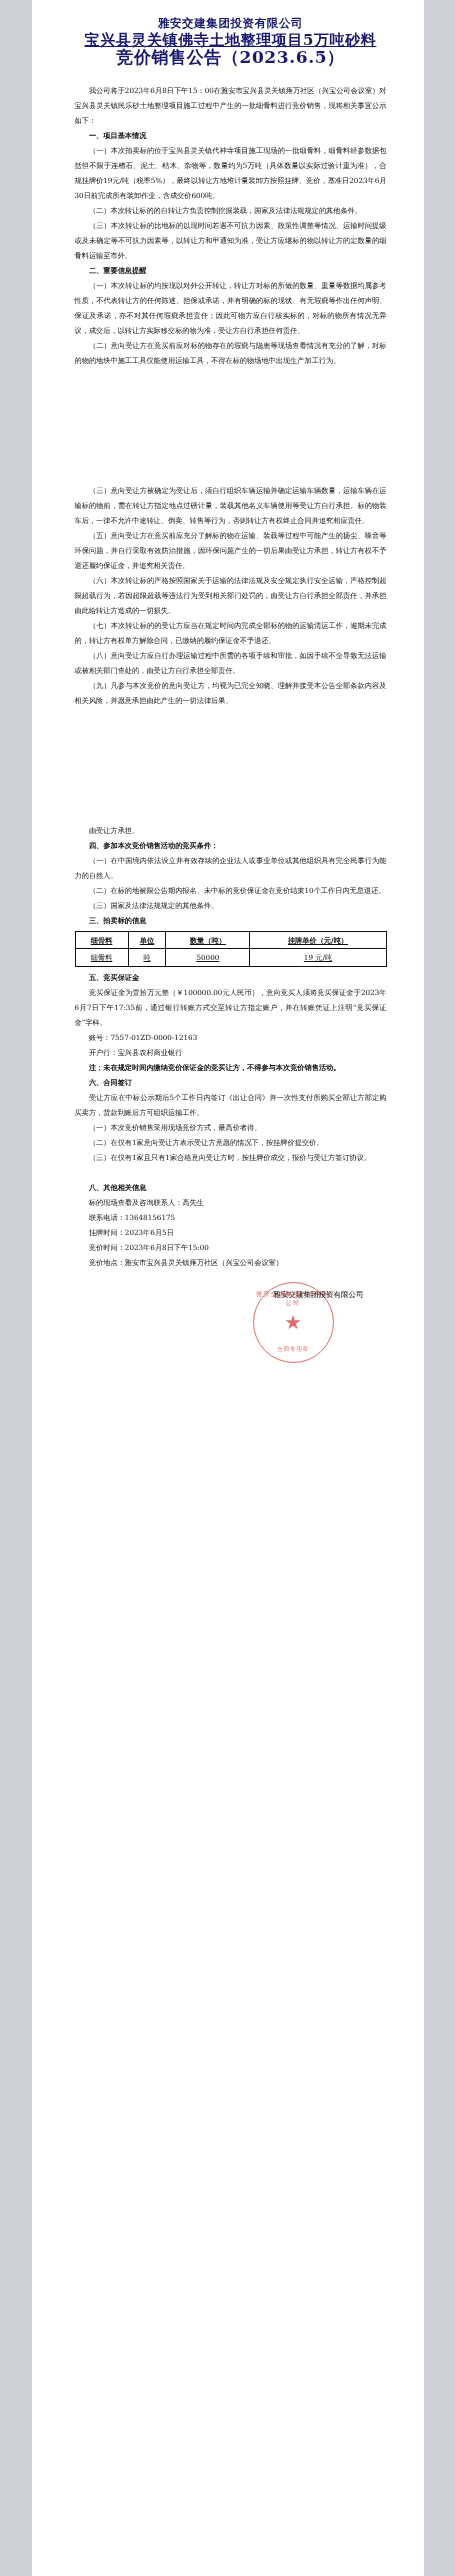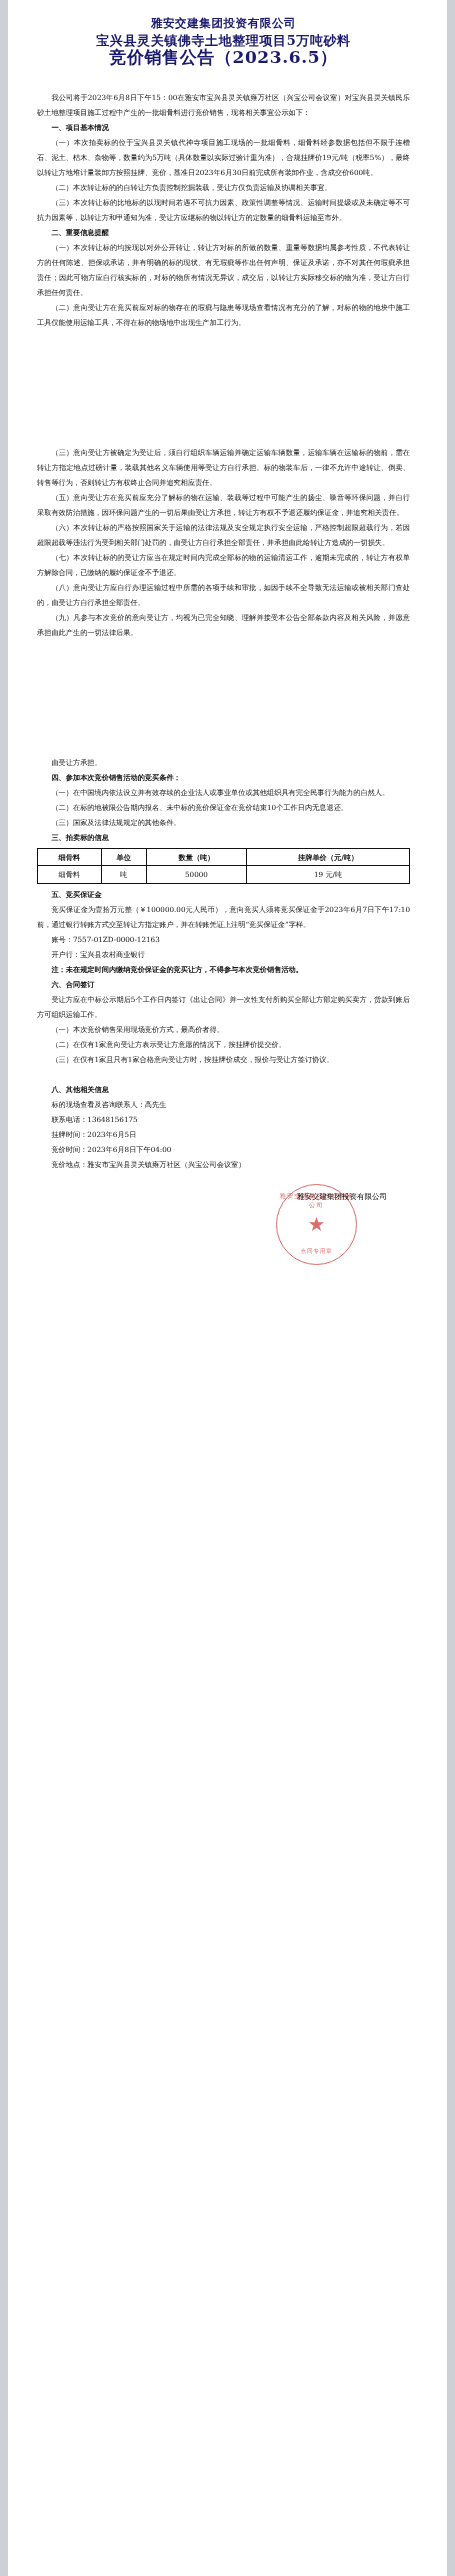--- a/index.html
+++ b/index.html
@@ -1,37 +1,37 @@
 <!DOCTYPE html>
 <html style="font-size:9.2px"><head>
 <meta charset="utf-8">
 <style>
   html,body{margin:0;padding:0;background:#cdd0d4;}
   body{font-family:"DejaVu Sans","Liberation Sans",sans-serif;}
   .page{
-    width:439px;
+    width:392px;
     min-height:2576px;
     margin:0 auto;
     background:#ffffff;
     position:relative;
     box-sizing:border-box;
-    padding:15px 37px 23px 29px;
+    padding:15px 37px 23px 43px;
   }
   .title{
     text-align:center;
     font-family:"DejaVu Serif","Liberation Serif",serif;
     font-weight:bold;
     color:#1a1a6e;
     letter-spacing:0.6px;
   }
   .title .l1{font-size:11.5px;line-height:17px;}
-  .title .l2{font-size:13px;line-height:17px;}
+  .title .l2{font-size:15px;line-height:17px;text-decoration:underline;}
   .title .l3{font-size:17px;line-height:17px;}
   .body{
-    margin-top:24px;
+    margin-top:17px;
     font-family:"DejaVu Serif","Liberation Serif",serif;
     font-size:7.2px;
     line-height:15px;
     color:#111;
     text-align:justify;
   }
   .body p{margin:0;text-indent:2em;}
   .sec{margin:0;text-indent:2em;font-weight:bold;}
   .gap{height:15px;}
   .biggap{height:115px;}
@@ -40,20 +40,21 @@
     width:100%;
     margin:3.4px 0 3.4px 0;
     font-family:"DejaVu Serif","Liberation Serif",serif;
     font-size:7.2px;
   }
   table.tbl th, table.tbl td{
     border:0.6px solid #111;
     text-align:center;
     padding:2.3px 1.1px;
     line-height:11.5px;
+    text-decoration:underline;
   }
   .sign{
     margin-top:17px;
     text-align:right;
     font-family:"DejaVu Serif","Liberation Serif",serif;
     font-size:7.5px;
     line-height:16px;
     padding-right:23px;
     position:relative;
     z-index:2;
@@ -110,21 +111,21 @@
     <div class="l2">宝兴县灵关镇佛寺土地整理项目5万吨砂料</div>
     <div class="l3">竞价销售公告（2023.6.5）</div>
   </div>
 
   <div class="body">
 
     <p>我公司将于2023年6月8日下午15：00在雅安市宝兴县灵关镇雍万社区（兴宝公司会议室）对宝兴县灵关镇民乐砂土地整理项目施工过程中产生的一批细骨料进行竞价销售，现将相关事宜公示如下：</p>
 
     <p class="sec">一、项目基本情况</p>
     <p>（一）本次拍卖标的位于宝兴县灵关镇代神寺项目施工现场的一批细骨料，细骨料经参数据包括但不限于连槽石、泥土、枯木、杂物等，数量约为5万吨（具体数量以实际过验计重为准），合规挂牌价19元/吨（税率5%），最终以转让方地堆计量装卸方按照挂牌、竞价，基准日2023年6月30日前完成所有装卸作业，含成交价600吨。</p>
-    <p>（二）本次转让标的的自转让方负责控制挖掘装载，受让方仅负责运输及协调相关事宜。</p>
+    <p>（二）本次转让标的的自转让方负责控制挖掘装载，国家及法律法规规定的其他条件。</p>
     <p>（三）本次转让标的比地标的以现时间若遇不可抗力因素、政策性调整等情况、运输时间提级或及未确定等不可抗力因素等，以转让方和甲通知为准，受让方应继标的物以转让方的定数量的细骨料运输至市外。</p>
 
     <p class="sec">二、重要信息提醒</p>
     <p>（一）本次转让标的均按现以对外公开转让，转让方对标的所做的数量、重量等数据均属参考性质，不代表转让方的任何陈述、担保或承诺，并有明确的标的现状、有无瑕疵等作出任何声明、保证及承诺，亦不对其任何瑕疵承担责任；因此可物方应自行核实标的，对标的物所有情况无异议，成交后，以转让方实际移交标的物为准，受让方自行承担任何责任。</p>
     <p>（二）意向受让方在竞买前应对标的物存在的瑕疵与隐患等现场查看情况有充分的了解，对标的物的地块中施工工具仅能使用运输工具，不得在标的物场地中出现生产加工行为。</p>
 
     <div class="biggap"></div>
 
     <p>（三）意向受让方被确定为受让后，须自行组织车辆运输并确定运输车辆数量，运输车辆在运输标的物前，需在转让方指定地点过磅计量，装载其他名义车辆使用等受让方自行承担。标的物装车后，一律不允许中途转让、倒卖、转售等行为，否则转让方有权终止合同并追究相应责任。</p>
     <p>（五）意向受让方在竞买前应充分了解标的物在运输、装载等过程中可能产生的扬尘、噪音等环保问题，并自行采取有效防治措施，因环保问题产生的一切后果由受让方承担，转让方有权不予退还履约保证金，并追究相关责任。</p>
@@ -156,39 +157,39 @@
         <tr>
           <td>细骨料</td>
           <td>吨</td>
           <td>50000</td>
           <td>19 元/吨</td>
         </tr>
       </tbody>
     </table>
 
     <p class="sec">五、竞买保证金</p>
-    <p>竞买保证金为壹拾万元整（￥100000.00元人民币），意向竞买人须将竞买保证金于2023年6月7日下午17:10前，通过银行转账方式交至转让方指定账户，并在转账凭证上注明“竞买保证金”字样。</p>
+    <p>竞买保证金为壹拾万元整（￥100000.00元人民币），意向竞买人须将竞买保证金于2023年6月7日下午17:35前，通过银行转账方式交至转让方指定账户，并在转账凭证上注明“竞买保证金”字样。</p>
     <p>账号：7557-01ZD-0000-12163</p>
     <p>开户行：宝兴县农村商业银行</p>
     <p class="sec">注：未在规定时间内缴纳竞价保证金的竞买让方，不得参与本次竞价销售活动。</p>
 
     <p class="sec">六、合同签订</p>
     <p>受让方应在中标公示期后5个工作日内签订《出让合同》并一次性支付所购买全部让方部定购买卖方，货款到账后方可组织运输工作。</p>
 
     <p>（一）本次竞价销售采用现场竞价方式，最高价者得。</p>
     <p>（二）在仅有1家意向受让方表示受让方意愿的情况下，按挂牌价提交价。</p>
     <p>（三）在仅有1家且只有1家合格意向受让方时，按挂牌价成交，报价与受让方签订协议。</p>
 
     <div class="gap"></div>
 
     <p class="sec">八、其他相关信息</p>
     <p>标的现场查看及咨询联系人：高先生</p>
     <p>联系电话：13648156175</p>
     <p>挂牌时间：2023年6月5日</p>
-    <p>竞价时间：2023年6月8日下午04:00</p>
+    <p>竞价时间：2023年6月8日下午15:00</p>
     <p>竞价地点：雅安市宝兴县灵关镇雍万社区（兴宝公司会议室）</p>
 
   </div>
 
   <div class="sign">
     <div>雅安交建集团投资有限公司</div>
   </div>
 
   <div class="stampwrap">
     <div class="stamp">

